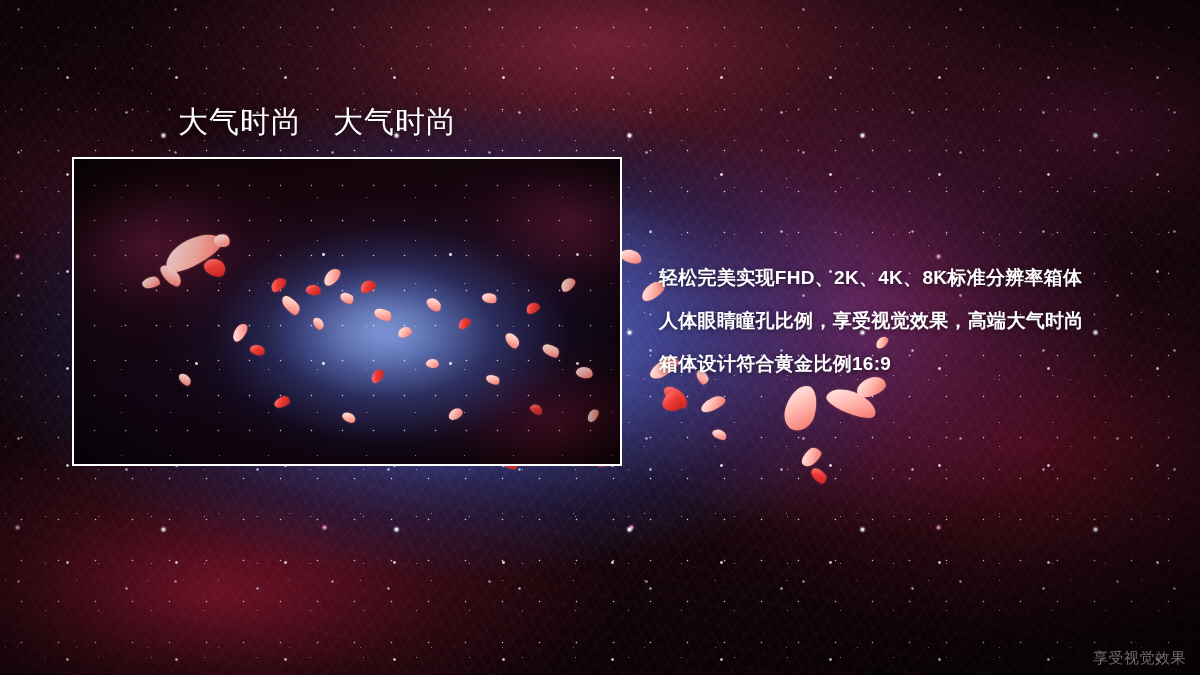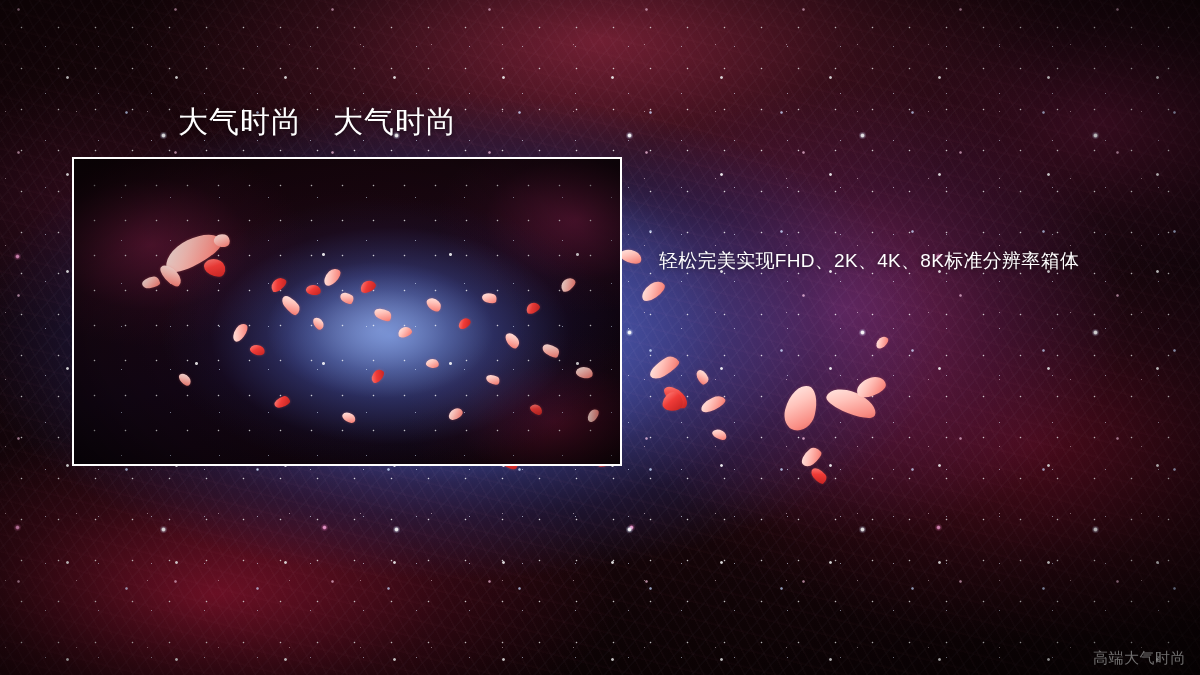--- a/index.html
+++ b/index.html
@@ -159,22 +159,23 @@
     line-height: 44px;
     color: #ffffff;
     letter-spacing: 1px;
     white-space: pre;
     text-shadow: 0 1px 5px rgba(0,0,0,0.55);
   }
 
   #body-text {
     position: absolute;
     left: 659px;
-    top: 239px;
+    top: 256px;
     width: 520px;
+    font-weight: bold;
   }
   .body-line {
     font-size: 19px;
     line-height: 43px;
     color: #ffffff;
     white-space: pre;
     letter-spacing: 0.3px;
     text-shadow: 0 1px 5px rgba(0,0,0,0.55);
   }
 
@@ -289,17 +290,19 @@
         <div class="petal pale" style="left: 374px; top: 250px; width: 15px; height: 10px; transform: rotate(-26deg);"></div>
         <div class="petal deep" style="left: 456px; top: 246px; width: 13px; height: 9px; transform: rotate(40deg); border-radius: 50% 50% 60% 40% / 70% 60% 40% 30%;"></div>
         <div class="petal pale" style="left: 502px; top: 208px; width: 17px; height: 11px; transform: rotate(14deg);"></div>
         <div class="petal pale" style="left: 512px; top: 252px; width: 14px; height: 9px; transform: rotate(-50deg);"></div>
       </div>
     <div id="panel-vignette"></div>
   </div>
 
   <div id="body-text">
     <div class="body-line">轻松完美实现FHD、2K、4K、8K标准分辨率箱体</div>
+    <div class="body-line">人体眼睛瞳孔比例，享受视觉效果，高端大气时尚</div>
+    <div class="body-line">箱体设计符合黄金比例16:9</div>
   </div>
 
-  <div id="watermark">高端大气时尚</div>
+  <div id="watermark">享受视觉效果</div>
 
 </div>
 
 </body></html>

